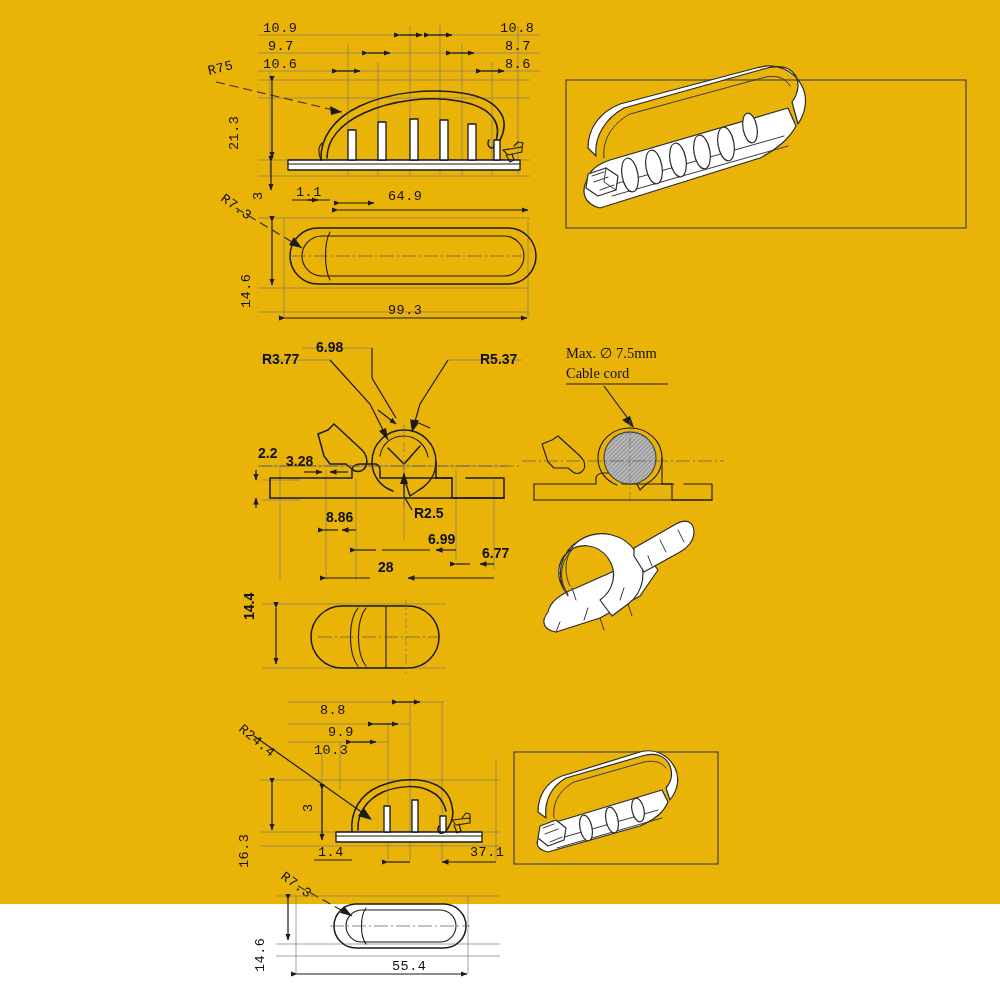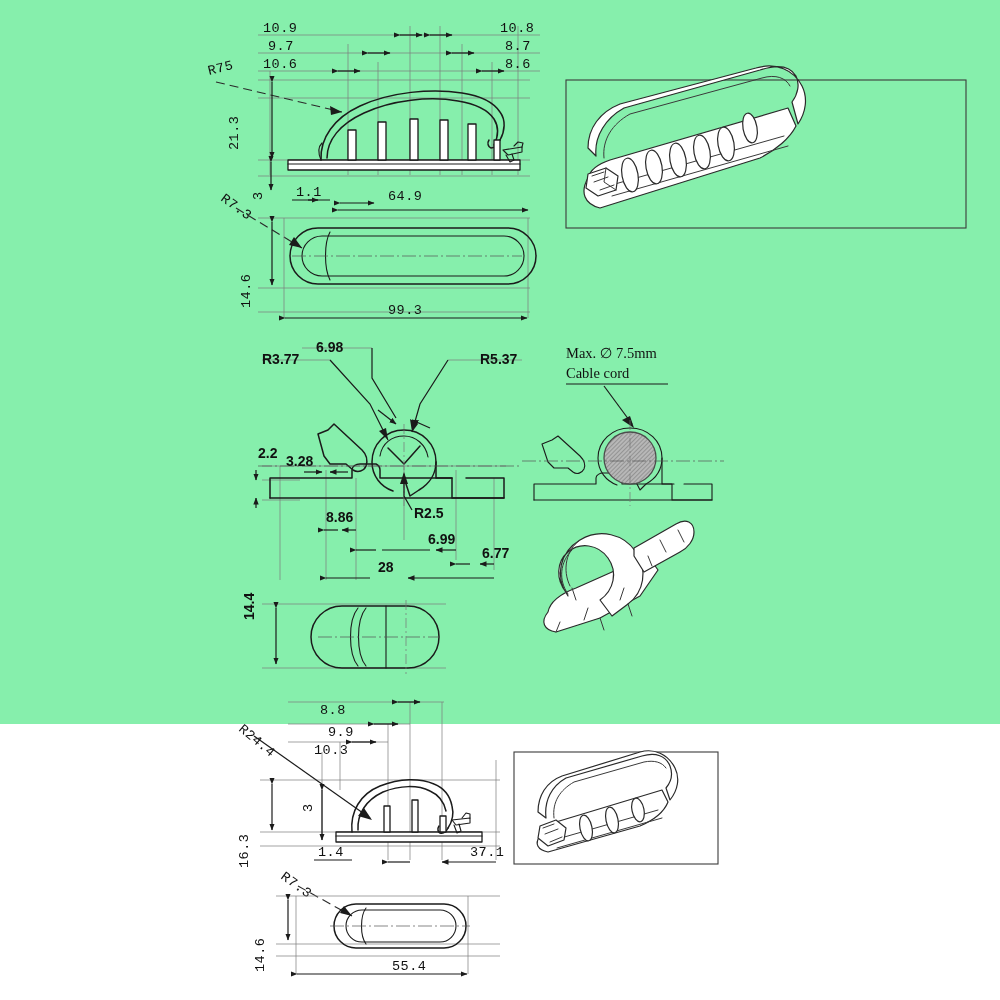--- a/index.html
+++ b/index.html
@@ -9,22 +9,22 @@
   }
   body {
     width: 1000px;
     height: 1000px;
     font-family: "Liberation Sans", sans-serif;
     overflow: hidden;
   }
   #sheet {
     position: relative;
     width: 1000px;
-    height: 724px;
-    background: #86efac;
+    height: 904px;
+    background: #eab308;
   }
   #sheet svg {
     position: absolute;
     top: 0;
     left: 0;
   }
   .dim-label {
     font-family: "Liberation Mono", monospace;
     font-size: 13.5px;
     fill: #111;

